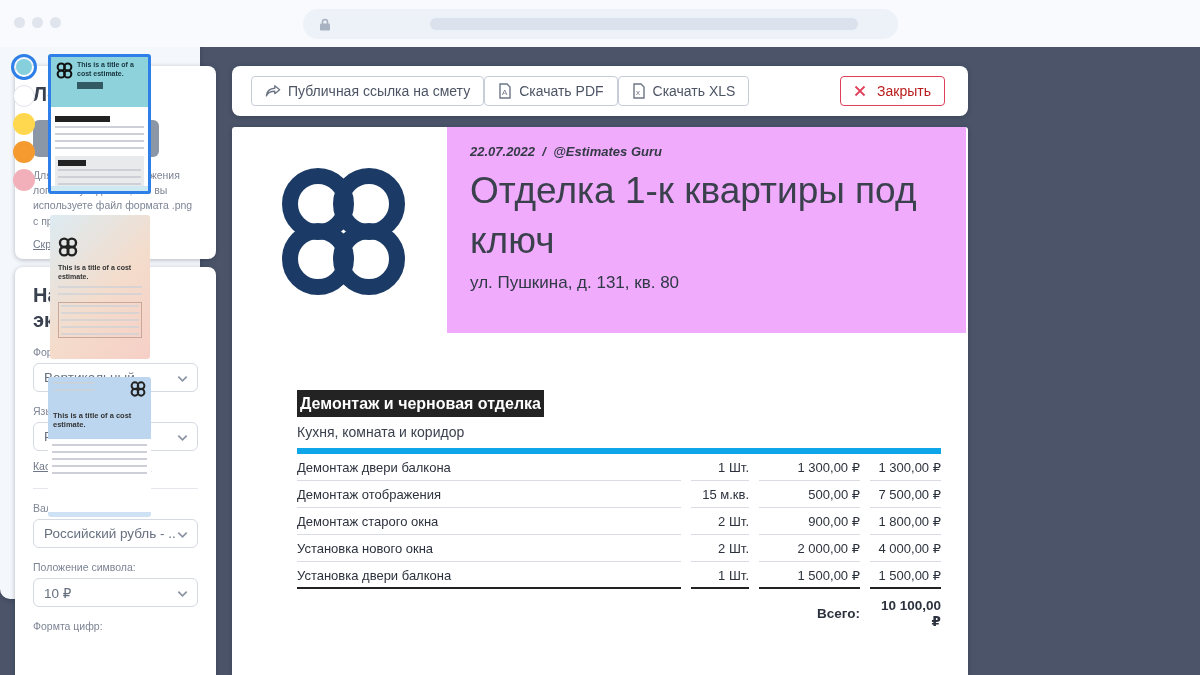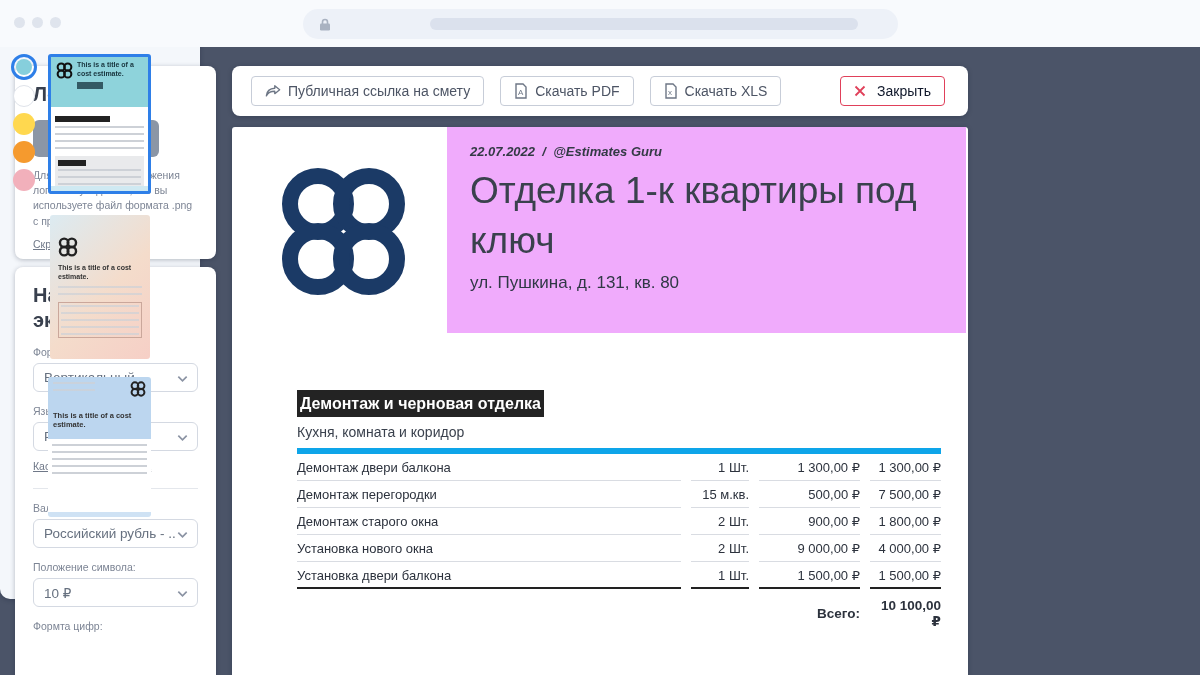--- a/index.html
+++ b/index.html
@@ -26,23 +26,23 @@
 
   
   #export-card{left:15px;top:267px;width:201px;height:430px;padding:16px 18px;}
   .field-label{margin-top:13px;font-size:10.5px;color:#7d8595;}
   .select{position:relative;margin-top:5px;height:29px;border:1px solid #d4d9e2;border-radius:6px;background:#fff;display:flex;align-items:center;padding:0 24px 0 10px;font-size:13.5px;color:#66707f;cursor:pointer;white-space:nowrap;overflow:hidden;}
   .select .chev{position:absolute;right:8px;top:8px;background:#fff;display:flex;}
   .divider{margin-top:14px;border-top:1px solid #e4e7ec;}
 
   
   #toolbar{left:232px;top:66px;width:736px;height:50px;display:flex;align-items:center;padding:0 19px;}
-  .tb-btn{display:inline-flex;align-items:center;gap:7px;height:30px;padding:0 13px;margin-right:16px;background:#fff;border:1px solid #c7cdd8;border-radius:4px;font-size:14px;color:#4d5565;cursor:pointer;}
+  .tb-btn{display:inline-flex;align-items:center;gap:7px;height:30px;padding:0 13px;background:#fff;border:1px solid #c7cdd8;border-radius:4px;font-size:14px;color:#4d5565;cursor:pointer;}
   .tb-btn svg{color:#6d7685;}
-  .tb-btn.danger{margin-left:auto;margin-right:4px;border-color:#e0405a;color:#0f172a;gap:11px;}
+  .tb-btn.danger{margin-left:auto;margin-right:4px;border-color:#e0405a;color:#b91c1c;gap:11px;}
   .tb-btn.danger svg{color:#e0405a;}
 
   
   #doc{left:232px;top:127px;width:736px;height:548px;border-radius:3px 3px 0 0;}
   .doc-logo{position:absolute;left:45px;top:38px;}
   .teal-head{position:absolute;left:215px;top:0;width:519px;height:206px;background:#f0abfc;padding:17px 20px 0 23px;}
   .doc-meta{font-size:13px;font-style:italic;font-weight:600;color:#333a45;}
   .doc-title{margin-top:7px;font-size:37px;line-height:50px;font-weight:500;color:#3a414d;}
   .doc-addr{margin-top:7px;font-size:17px;color:#2f3845;}
   .badge{position:absolute;left:65px;top:263px;background:#232323;color:#fff;font-weight:bold;font-size:16px;line-height:27px;padding:0 3px;}
@@ -226,35 +226,35 @@
     <div class="table">
       <div class="t-group">Кухня, комната и коридор</div>
       <div id="rows-host">
           <div class="trow">
             <div class="tcell">Демонтаж двери балкона</div>
             <div class="tcell num">1 Шт.</div>
             <div class="tcell num">1 300,00 ₽</div>
             <div class="tcell num">1 300,00 ₽</div>
           </div>
           <div class="trow">
-            <div class="tcell">Демонтаж перегородки</div>
+            <div class="tcell">Демонтаж отображения</div>
             <div class="tcell num">15 м.кв.</div>
             <div class="tcell num">500,00 ₽</div>
             <div class="tcell num">7 500,00 ₽</div>
           </div>
           <div class="trow">
             <div class="tcell">Демонтаж старого окна</div>
             <div class="tcell num">2 Шт.</div>
             <div class="tcell num">900,00 ₽</div>
             <div class="tcell num">1 800,00 ₽</div>
           </div>
           <div class="trow">
             <div class="tcell">Установка нового окна</div>
             <div class="tcell num">2 Шт.</div>
-            <div class="tcell num">9 000,00 ₽</div>
+            <div class="tcell num">2 000,00 ₽</div>
             <div class="tcell num">4 000,00 ₽</div>
           </div>
           <div class="trow">
             <div class="tcell">Установка двери балкона</div>
             <div class="tcell num">1 Шт.</div>
             <div class="tcell num">1 500,00 ₽</div>
             <div class="tcell num">1 500,00 ₽</div>
           </div>
         </div>
       <div class="t-total">

